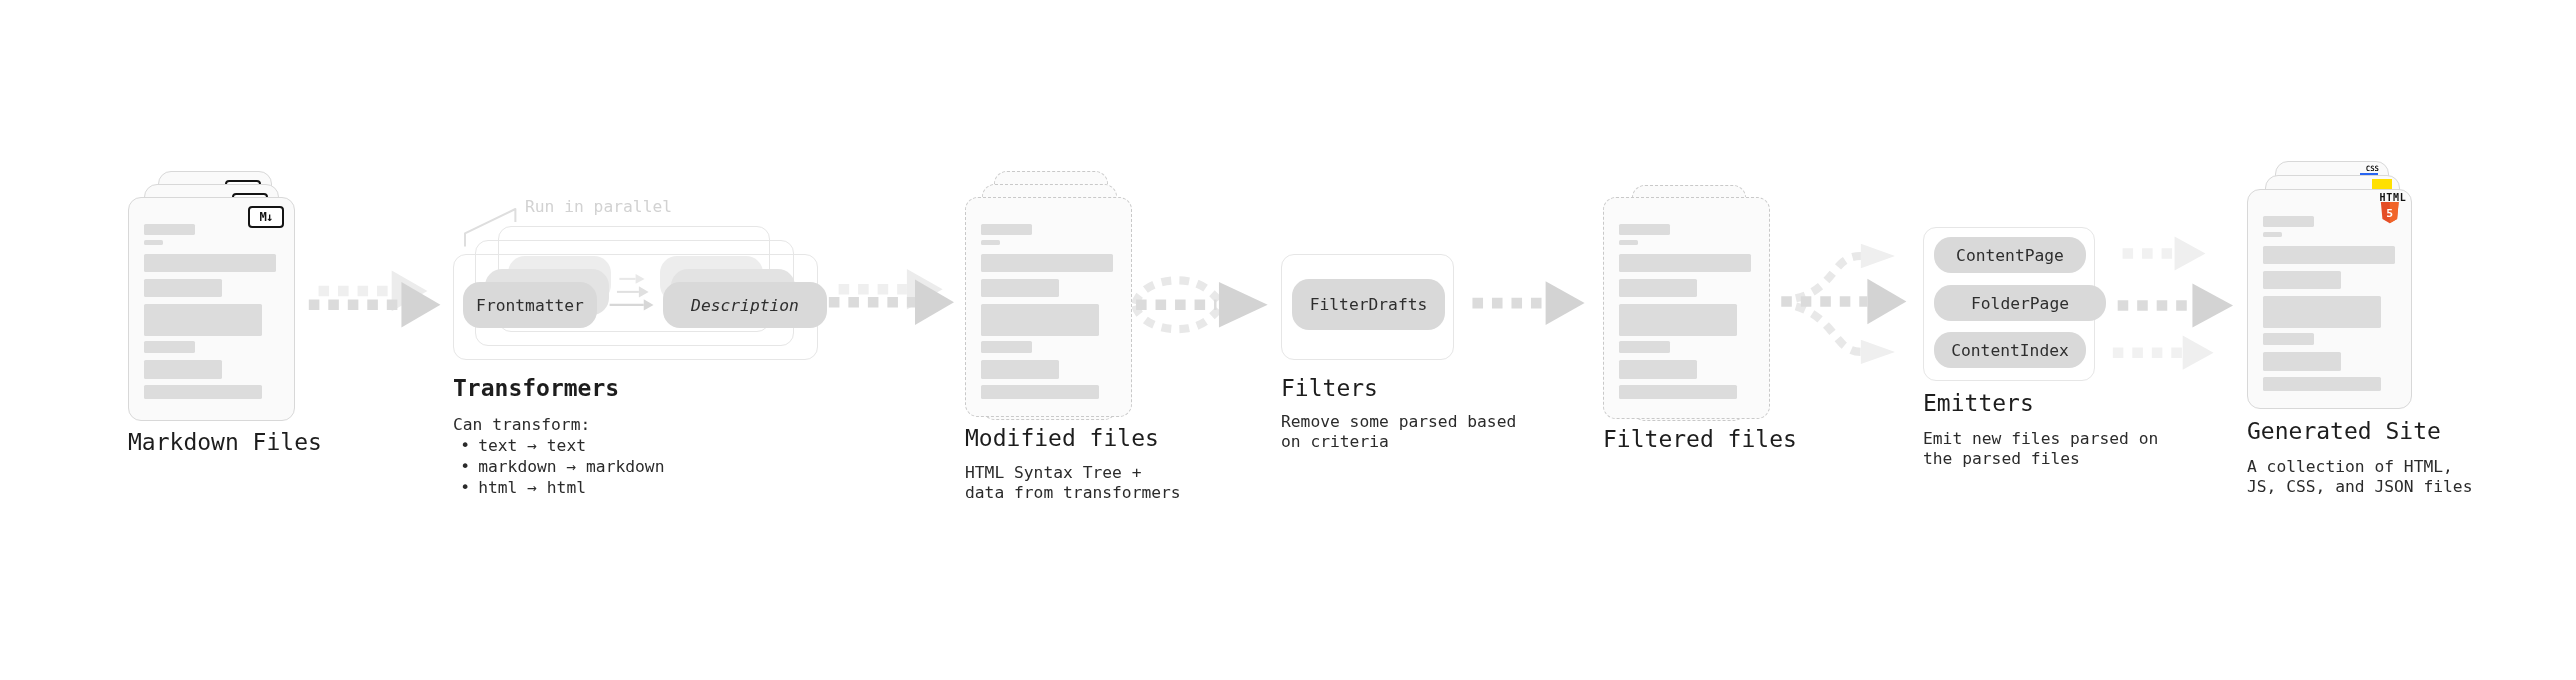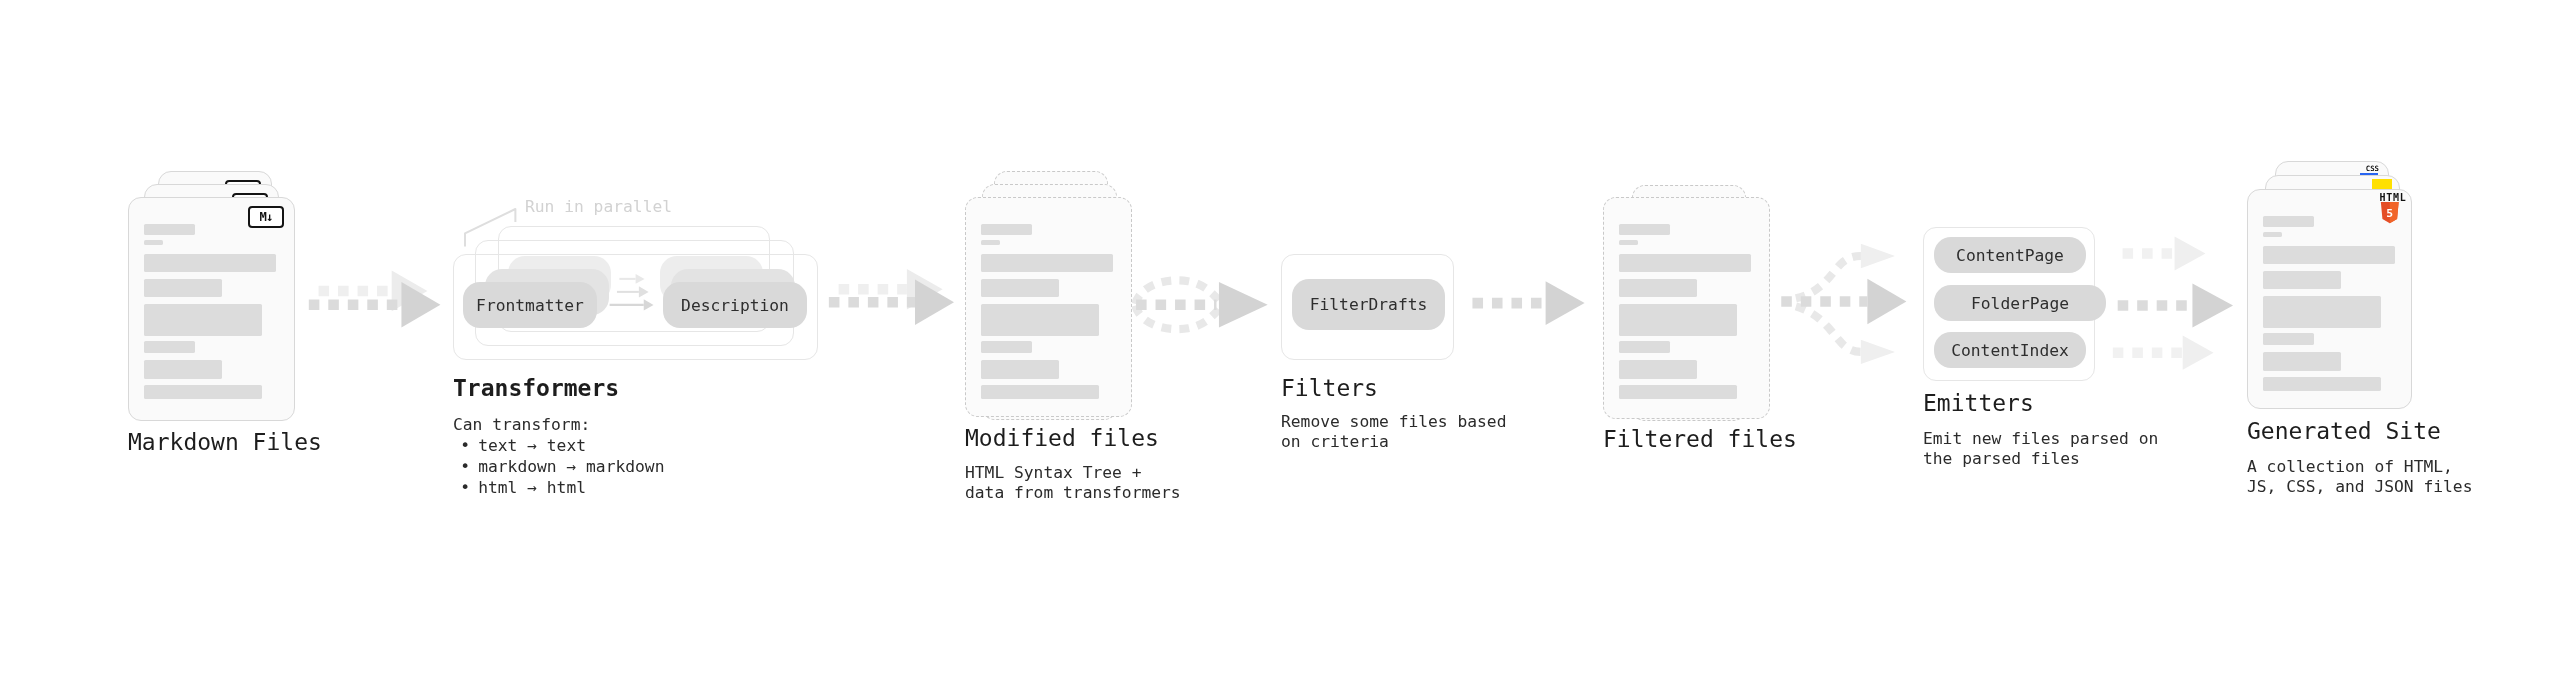--- a/index.html
+++ b/index.html
@@ -141,21 +141,21 @@
     <div class="container" style="left:498px;top:226px;width:272px;height:106px;"></div>
     <div class="gbox ghost3" style="left:508px;top:256px;width:103px;height:46px;"></div>
     <div class="gbox ghost3" style="left:660px;top:256px;width:103px;height:46px;"></div>
 
     <div class="container" style="left:475px;top:240px;width:319px;height:106px;"></div>
     <div class="gbox ghost2" style="left:485px;top:269px;width:124px;height:46px;"></div>
     <div class="gbox ghost2" style="left:671px;top:269px;width:124px;height:46px;"></div>
 
     <div class="container" style="left:453px;top:254px;width:365px;height:106px;"></div>
     <div class="gbox" style="left:463px;top:282px;width:134px;height:46px;">Frontmatter</div>
-    <div class="gbox" style="left:663px;top:282px;width:144px;height:46px;">Description</div>
+    <div class="gbox" style="left:663px;top:282px;width:164px;height:46px;font-style:italic;">Description</div>
 
     <svg class="abs" style="left:439px;top:195px;" width="390" height="171" viewBox="0 0 480 210">
       <polyline class="leader" points="32,63 32,47 94,17 94,33"></polyline>
       <line class="thin-arrow" stroke="#e8e8e8" x1="222" y1="103" x2="242" y2="103"></line>
       <polygon fill="#e8e8e8" points="242,97 253,103 242,109"></polygon>
       <line class="thin-arrow" stroke="#e0e0e0" x1="219" y1="119" x2="246" y2="119"></line>
       <polygon fill="#e0e0e0" points="246,112 258,119 246,126"></polygon>
       <line class="thin-arrow" stroke="#d7d7d7" x1="210" y1="135" x2="252" y2="135"></line>
       <polygon fill="#d7d7d7" points="252,128 264,135 252,142"></polygon>
     </svg>
@@ -197,21 +197,21 @@
       <div>HTML Syntax Tree +</div>
       <div>data from transformers</div>
     </div>
   </div>
 
   <div>
     <div class="container" style="left:1281px;top:254px;width:173px;height:106px;"></div>
     <div class="gbox" style="left:1292px;top:279px;width:153px;height:51px;">FilterDrafts</div>
     <div class="heading" style="left:1281px;top:375px;">Filters</div>
     <div class="caption" style="left:1281px;top:412px;">
-      <div>Remove some files based</div>
+      <div>Remove some parsed based</div>
       <div>on criteria</div>
     </div>
   </div>
 
   <div>
     <div class="doc dashed" style="left:1632px;top:185px;width:114px;height:236px;"></div>
     <div class="doc dashed" style="left:1603px;top:197px;width:167px;height:222px;">
       <div class="bar b1"></div>
       <div class="bar b2"></div>
       <div class="bar b3"></div>

